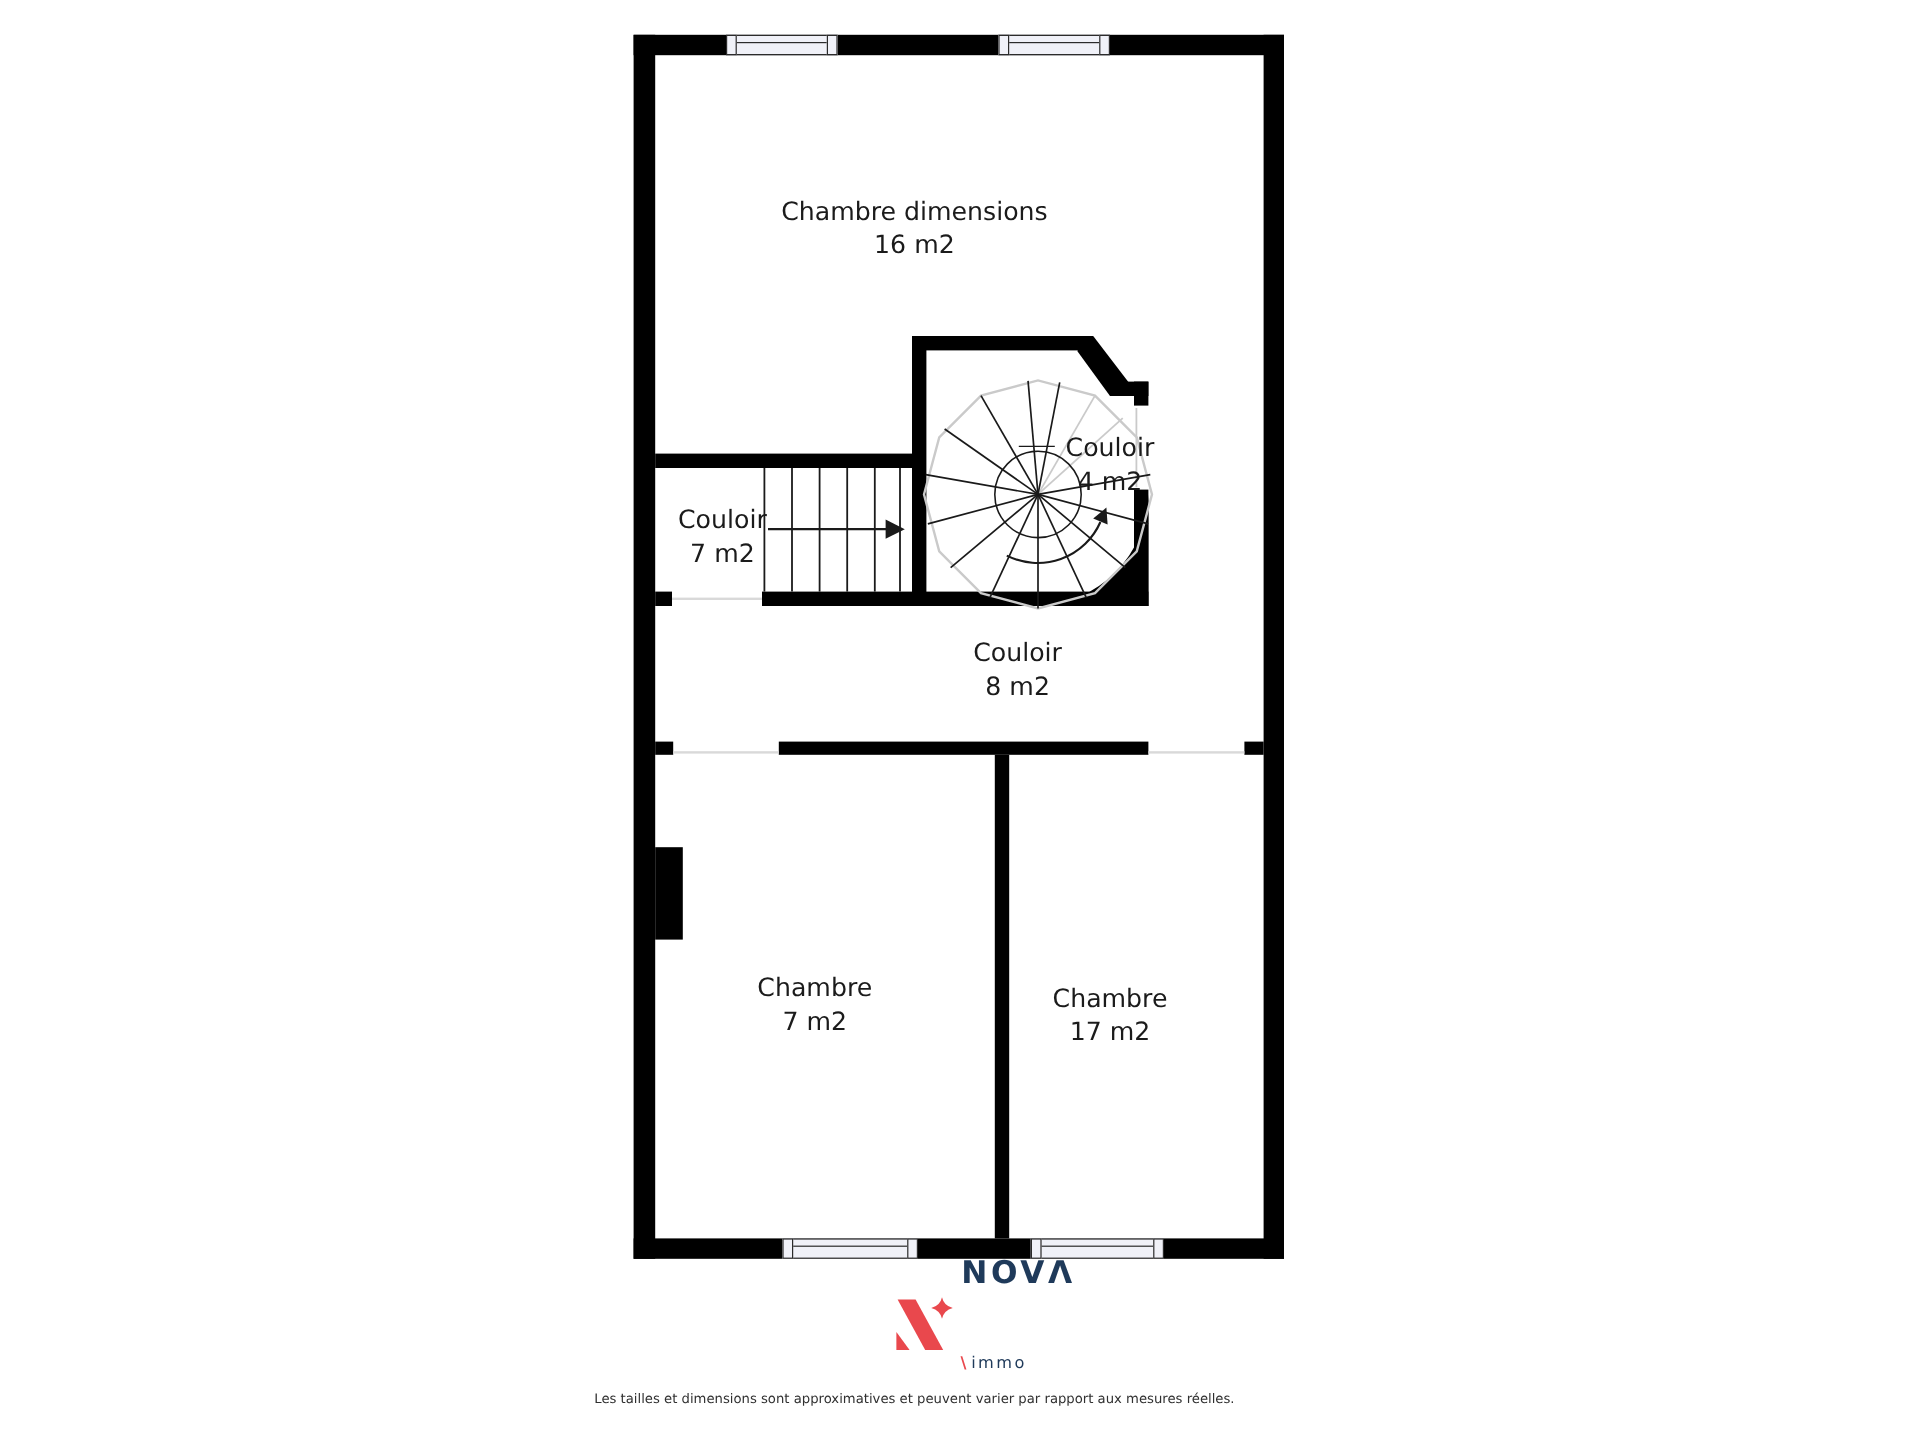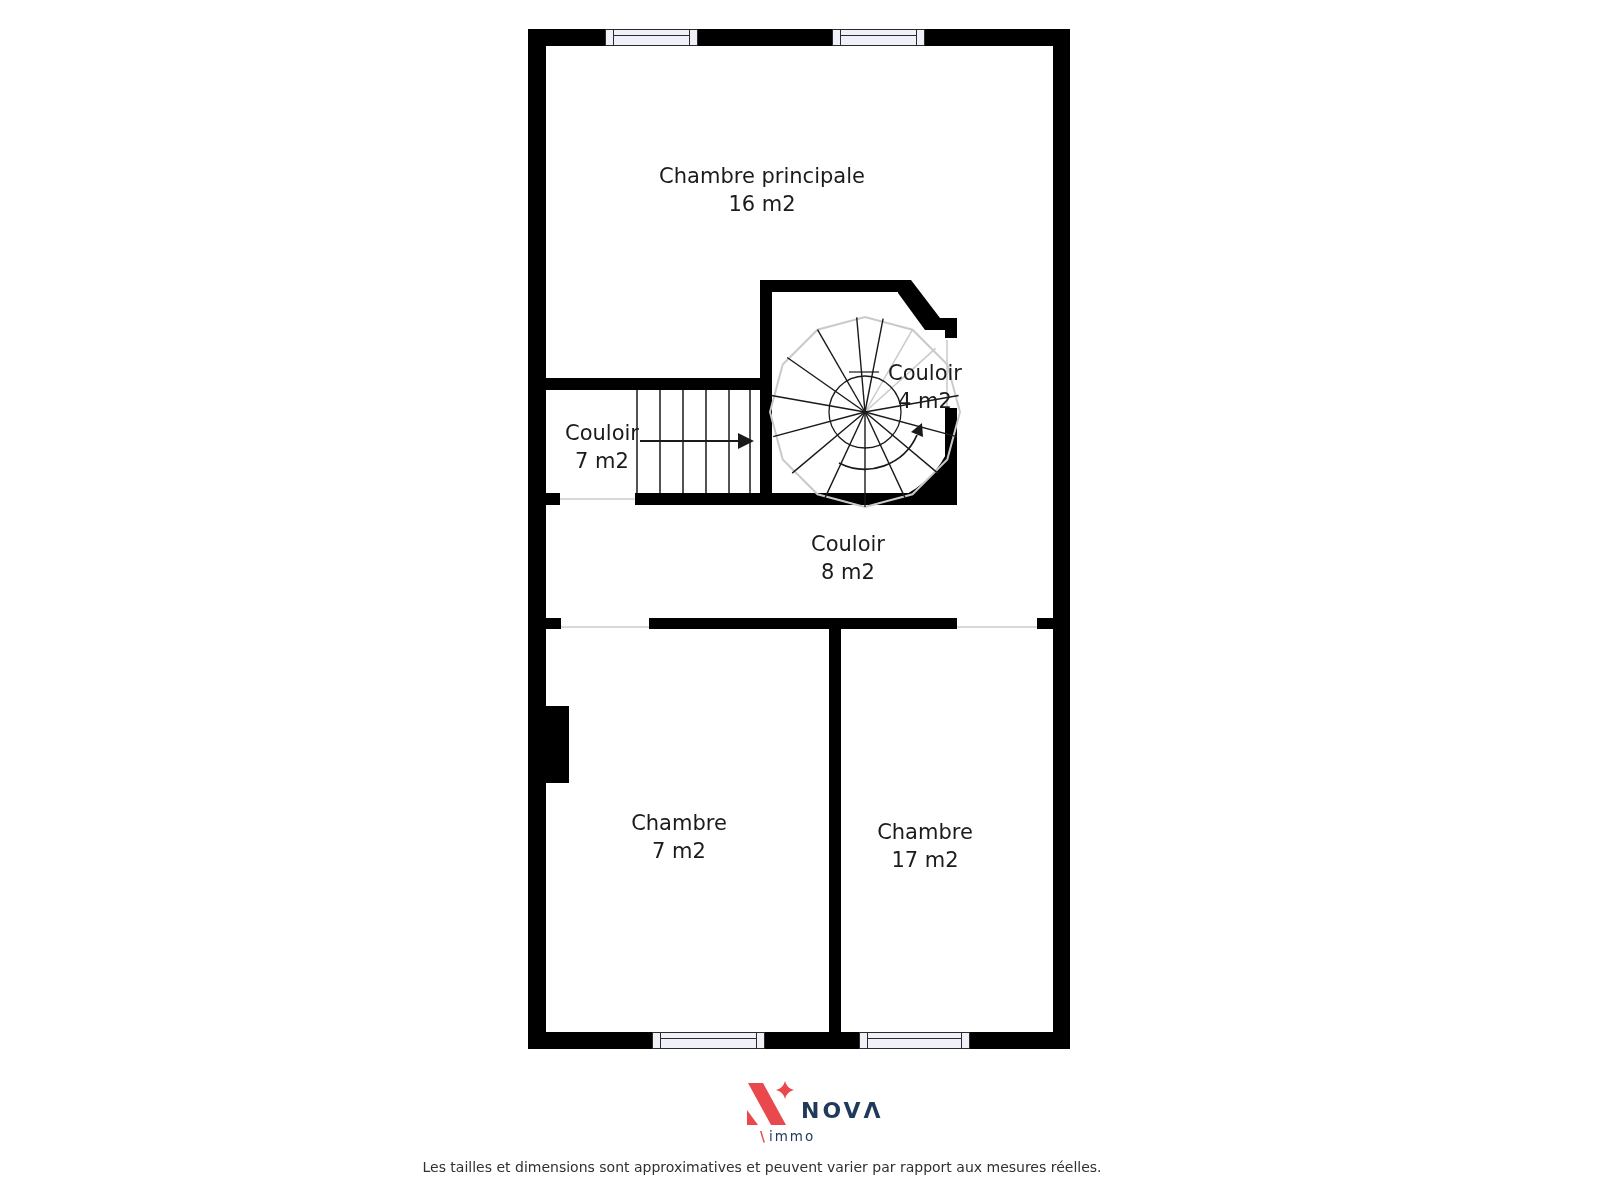--- a/index.html
+++ b/index.html
@@ -9,27 +9,27 @@
   .thr{position:absolute;height:2px;background:#d9d9d9;}
   .window{position:absolute;background:#f0f1f8;border:1px solid #2b2b2b;box-sizing:border-box;}
   .window .mid{position:absolute;left:8px;right:8px;top:5px;border-top:1px solid #2b2b2b;}
   .window .cap{position:absolute;top:-1px;bottom:-1px;width:7px;background:#f0f1f8;border:1px solid #2b2b2b;}
   .window .cap.l{left:-1px;}
   .window .cap.r{right:-1px;}
   .label{position:absolute;transform:translateX(-50%);text-align:center;
          font-size:21px;line-height:28px;color:#1b1b1b;white-space:nowrap;}
   #stairs-svg{position:absolute;left:0;top:0;}
   #brand-mark{position:absolute;left:744;top:1077;}
-  #brand-word{position:absolute;left:801px;top:1098px;font-size:22px;font-weight:bold;
+  #brand-word{position:absolute;left:801px;top:1046px;font-size:26px;font-weight:bold;
               letter-spacing:3px;color:#1f3a5a;white-space:nowrap;}
-  #brand-sub{position:absolute;left:760px;top:1128px;width:136px;text-align:left;
+  #brand-sub{position:absolute;left:760px;top:1128px;width:136px;text-align:center;
              font-size:13.5px;letter-spacing:2px;color:#1f3a5a;white-space:nowrap;}
   #brand-sub .slash{color:#e9484d;font-weight:bold;margin-right:2px;}
   #disclaimer{position:absolute;left:762px;top:1159px;transform:translateX(-50%);
-              font-size:14px;color:#303030;white-space:nowrap;}
+              font-size:11px;color:#303030;white-space:nowrap;}
 </style>
 </head>
 <body>
 
 <div id="canvas">
 
   <div class="wall" style="left:528px;top:29px;width:542px;height:17px"></div>
   <div class="wall" style="left:528px;top:1032px;width:542px;height:17px"></div>
   <div class="wall" style="left:528px;top:29px;width:18px;height:1020px"></div>
   <div class="wall" style="left:1053px;top:29px;width:17px;height:1020px"></div>
@@ -111,21 +111,21 @@
         <line x1="865" y1="412" x2="883.1" y2="318.7"></line>
         <line x1="849" y1="372" x2="879" y2="372" stroke-width="1.2"></line>
       </g>
       <circle cx="865" cy="412" r="36" fill="none" stroke="#1a1a1a" stroke-width="1.3"></circle>
       <path d="M 839,463 A 57 57 0 0 0 917,435" fill="none" stroke="#1a1a1a" stroke-width="1.8"></path>
       <polygon points="922,423 923,437 911,432" fill="#1a1a1a"></polygon>
     </g>
   </svg>
 
   <div class="label" style="left:762px;top:162px">
-    <div>Chambre principale</div>
+    <div>Chambre dimensions</div>
     <div>16 m2</div>
   </div>
   <div class="label" style="left:602px;top:419px">
     <div>Couloir</div>
     <div>7 m2</div>
   </div>
   <div class="label" style="left:925px;top:359px">
     <div>Couloir</div>
     <div>4 m2</div>
   </div>

